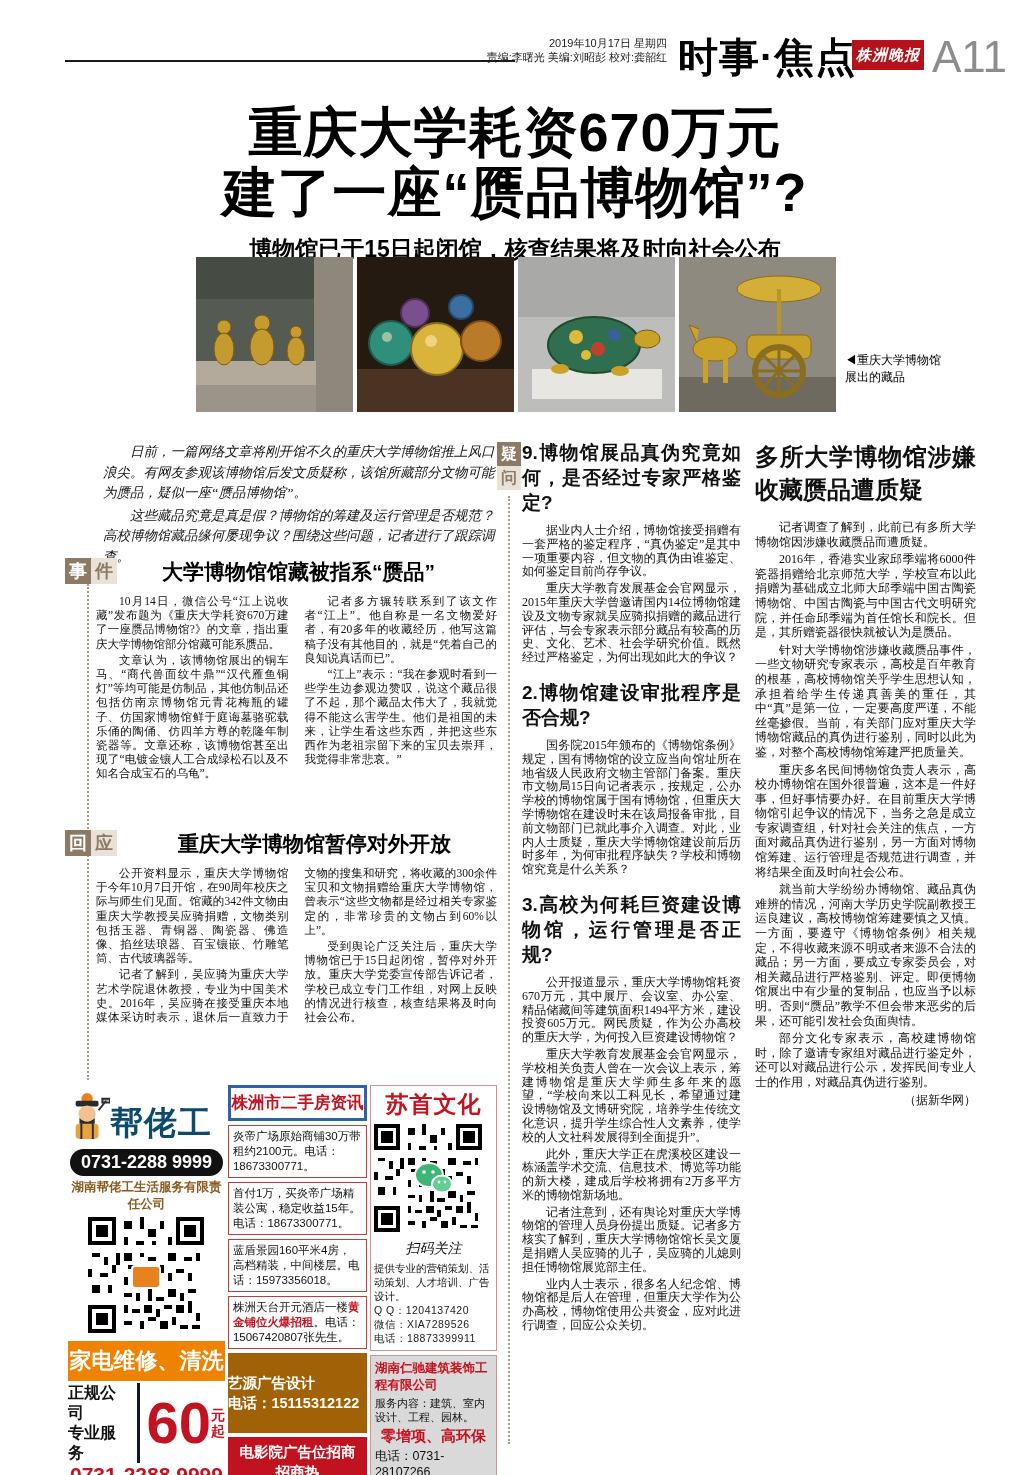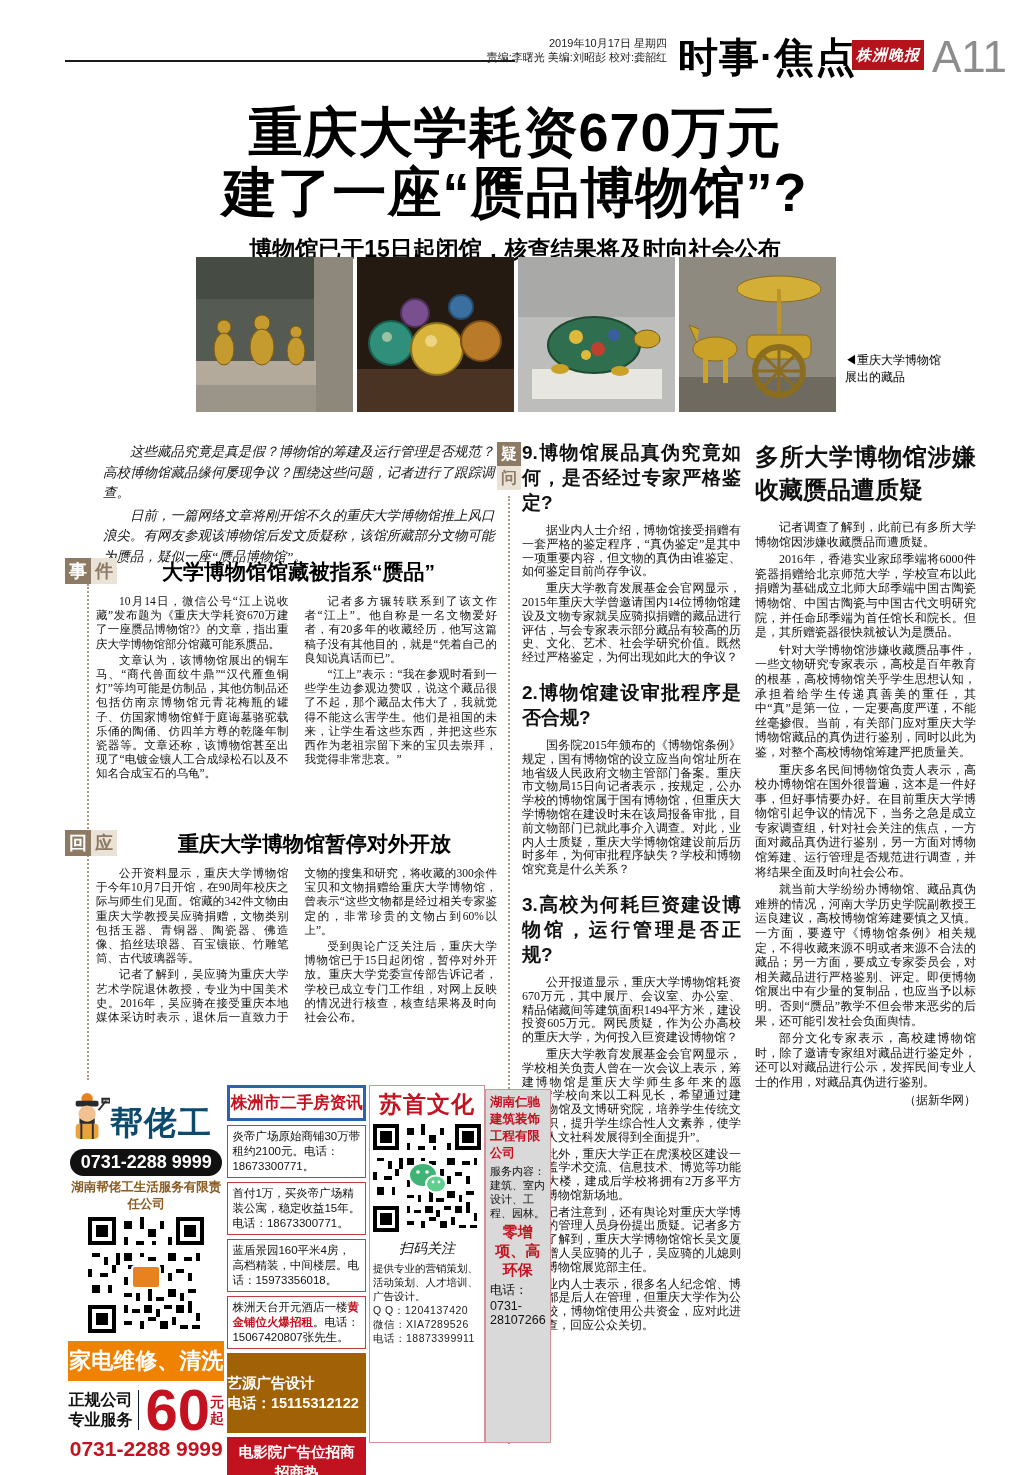--- a/index.html
+++ b/index.html
@@ -68,34 +68,34 @@
             font-weight:bold;padding:3px 0;margin:3px 2px;}
   .ad1-co{color:#8a5a20;font-weight:bold;font-size:12.5px;text-align:center;}
   .qrbox{position:relative;margin:4px auto;}
   .qrlogo{position:absolute;left:50%;top:50%;transform:translate(-50%,-50%);
           width:26px;height:20px;background:#e8821e;border-radius:4px;border:2px solid #fff;}
   .wxicon{position:absolute;left:50%;top:50%;transform:translate(-50%,-50%);}
   .ad1-banner{background:#ef8200;color:#fff;font-size:22px;font-weight:bold;text-align:center;
               padding:5px 0;}
   .ad1-price{display:flex;align-items:center;justify-content:center;margin-top:2px;}
   .ad1-price .lbl{font-size:16px;font-weight:bold;line-height:20px;color:#111;
-                  border-right:1px solid #0f172a;padding-right:6px;margin-right:6px;}
+                  border-right:3px solid #0f172a;padding-right:6px;margin-right:6px;}
   .ad1-price .big{font-size:58px;font-weight:bold;color:#c41220;line-height:54px;}
   .ad1-price .unit{font-size:14px;font-weight:bold;color:#c41220;line-height:16px;}
   .ad1-phone{color:#c41220;font-size:21px;font-weight:bold;text-align:center;}
   .ad2{width:140px;display:flex;flex-direction:column;font-size:11.5px;}
   .ad2-title{border:3px solid #2f62ae;color:#c41220;font-weight:bold;font-size:16.5px;
              text-align:center;padding:4px 0;}
   .ad2-item{border:1.5px solid #c43b3b;padding:3px 4px;margin-top:4px;line-height:15px;}
   .ad2-hot{color:#c41220;font-weight:bold;}
   .ad2-green{background:#a16207;color:#fff;text-align:left;font-weight:bold;font-size:14.5px;
              line-height:20px;padding:20px 0;margin-top:4px;}
   .ad2-red{background:#c0121f;color:#fff;text-align:center;font-weight:bold;font-size:14.5px;
            line-height:20px;padding:5px 0;margin-top:4px;}
-  .ad3{width:128px;display:flex;}
+  .ad3{width:128px;display:flex;flex-direction:column;}
   .ad3-box{border:1px solid #d89098;padding:3px 3px 5px;}
   .ad3-title{color:#c41220;font-weight:bold;font-size:23px;text-align:center;letter-spacing:1px;}
   .ad3-cap{font-family:"Liberation Serif",serif;font-style:italic;font-size:14px;
            text-align:center;margin:1px 0 3px;}
   .ad3-desc{font-size:10.5px;line-height:14px;}
   .ad3-line{font-size:10.5px;line-height:14px;letter-spacing:.5px;color:#222;}
   .ad3-renchi{border:1px solid #d89098;background:#d9d9d9;margin-top:4px;padding:4px 4px;flex:1;}
   .rc-co{color:#c41220;font-weight:bold;font-size:12.5px;}
   .rc-srv{font-size:11px;line-height:14px;margin-top:2px;}
   .rc-slogan{color:#c41220;font-weight:bold;font-size:15px;text-align:center;margin-top:3px;}
@@ -171,22 +171,22 @@
       <path d="M100 92v44M78 114h44M84 98l32 32M116 98l-32 32" stroke="#8a6d1f" stroke-width="3"></path>
       <ellipse cx="36" cy="92" rx="22" ry="12" fill="#c9a227" stroke="#8a6d1f"></ellipse>
       <path d="M18 86l-8-18 10 4" fill="#c9a227" stroke="#8a6d1f"></path>
       <rect x="24" y="100" width="5" height="26" fill="#c9a227"></rect>
       <rect x="44" y="100" width="5" height="26" fill="#c9a227"></rect>
     </svg>
   </div>
   <div class="photo-cap">◀重庆大学博物馆展出的藏品</div>
 
   <div class="intro">
+    <p>日前，一篇网络文章将刚开馆不久的重庆大学博物馆推上风口浪尖。有网友参观该博物馆后发文质疑称，该馆所藏部分文物可能为赝品，疑似一座“赝品博物馆”。</p>
     <p>这些藏品究竟是真是假？博物馆的筹建及运行管理是否规范？高校博物馆藏品缘何屡现争议？围绕这些问题，记者进行了跟踪调查。</p>
-    <p>日前，一篇网络文章将刚开馆不久的重庆大学博物馆推上风口浪尖。有网友参观该博物馆后发文质疑称，该馆所藏部分文物可能为赝品，疑似一座“赝品博物馆”。</p>
   </div>
 
   <div class="dotrule" style="left:87px;top:584px;height:496px;"></div>
 
   <div class="sec-label" style="left:65px;top:558px;">
     <span class="sq1">事</span>
     <span class="sq2">件</span>
   </div>
   <div class="sec-head" style="left:162px;top:558px;">大学博物馆馆藏被指系“赝品”</div>
   <div class="twocol" style="left:96px;top:594px;width:401px;height:232px;">

